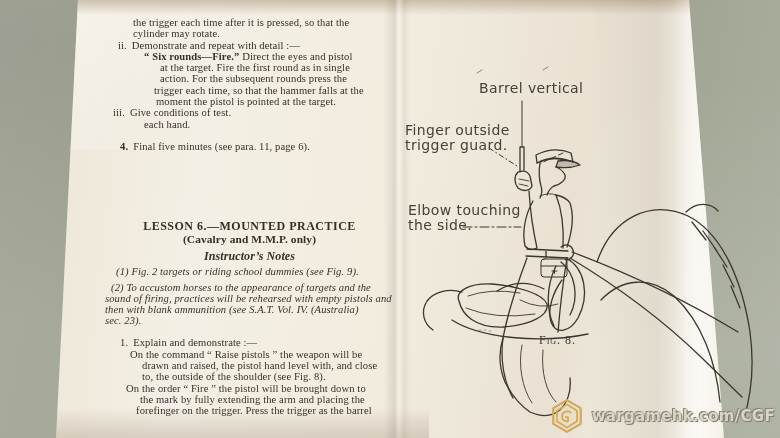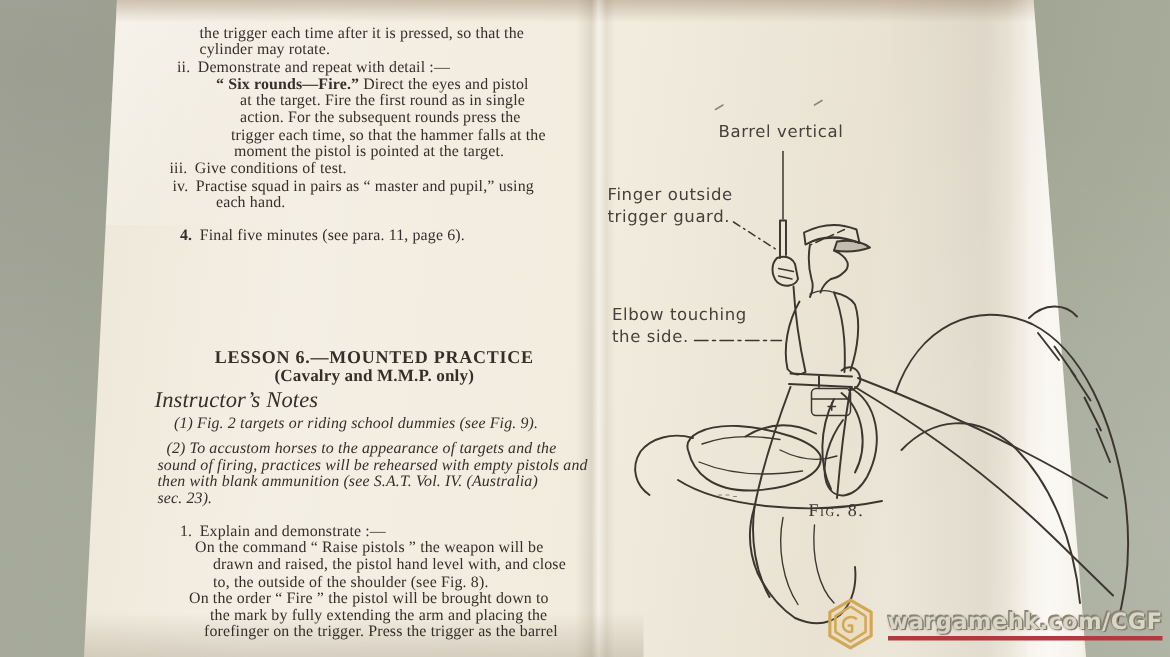--- a/index.html
+++ b/index.html
@@ -26,34 +26,34 @@
   .bottom-shade{position:absolute;left:0;bottom:0;width:55%;height:30px;
      background:linear-gradient(0deg,rgba(110,94,72,0.22),rgba(110,94,72,0));}
   
   .ltext{position:absolute;left:103px;top:17px;width:293px;color:#362f29;
      font-size:10.6px;line-height:11.3px;letter-spacing:0.1px;}
   .bl{white-space:nowrap;}
   .num{display:inline-block;margin-right:5px;}
   .heads{text-align:center;font-weight:bold;}
   .h1{margin-top:68px;font-size:12px;line-height:13px;letter-spacing:0.5px;}
   .h2{font-size:11.4px;line-height:12.5px;}
-  .notes-head{text-align:left;font-style:italic;font-weight:400;margin-top:5px;font-size:15px;}
+  .notes-head{text-align:center;font-style:italic;font-weight:700;margin-top:5px;font-size:12px;}
   .it{font-style:italic;}
   .note1{margin-top:4px;padding-left:13px;}
   .note2{margin-top:5px;line-height:11px;}
   .mt5{margin-top:11px;}
   
-  .hand{position:absolute;font-family:"DejaVu Sans",sans-serif;font-size:11px;line-height:14px;
+  .hand{position:absolute;font-family:"DejaVu Sans",sans-serif;font-size:14px;line-height:14px;
         color:#45403a;letter-spacing:0.4px;white-space:nowrap;}
   .figcap{position:absolute;left:539px;top:333px;font-family:"Liberation Serif",serif;
         font-variant:small-caps;font-size:12px;letter-spacing:1px;color:#3a342e;}
   svg.draw{position:absolute;left:0;top:0;pointer-events:none;}
   
   .watermark{position:absolute;right:5px;bottom:4px;display:flex;align-items:center;gap:7px;}
-  .wm-text-wrap{display:flex;flex-direction:column;}
+  .wm-text-wrap{display:flex;flex-direction:row;}
   .wm-text{font-family:"DejaVu Sans",sans-serif;font-weight:bold;font-size:15px;letter-spacing:0.3px;
      color:#d8d5c9;text-shadow:1px 1px 0 #857f6d,-1px -1px 0 #8a8574,0 0 2px #6b675e;}
   .wm-underline{height:2.5px;margin-top:1px;width:100%;}
 </style>
 </head>
 <body>
 
 <div class="photo">
   <div class="table-sheen"></div>
 
@@ -71,21 +71,20 @@
     <div class="bl" style="padding-left:30px">cylinder may rotate.</div>
 
     <div class="bl" style="padding-left:15px"><span class="num">ii.</span><span>Demonstrate and repeat with detail :—</span></div>
     <div class="bl" style="padding-left:41px"><b>“ Six rounds—Fire.”</b><span>  Direct the eyes and pistol</span></div>
     <div class="bl" style="padding-left:57px">at the target.  Fire the first round as in single</div>
     <div class="bl" style="padding-left:57px">action.  For the subsequent rounds press the</div>
     <div class="bl" style="padding-left:51px">trigger each time, so that the hammer falls at the</div>
     <div class="bl" style="padding-left:53px">moment the pistol is pointed at the target.</div>
 
     <div class="bl" style="padding-left:10px"><span class="num">iii.</span><span>Give conditions of test.</span></div>
-    <div class="bl" style="padding-left:12px"><span class="num">iv.</span><span>Practise squad in pairs as “ master and pupil,” using</span></div>
     <div class="bl" style="padding-left:41px">each hand.</div>
 
     <div class="bl mt5" style="padding-left:17px"><span class="num"><b>4.</b></span><span>Final five minutes (see para. 11, page 6).</span></div>
 
     <div class="heads h1">LESSON 6.—MOUNTED PRACTICE</div>
     <div class="heads h2">(Cavalry and M.M.P. only)</div>
     <div class="notes-head">Instructor’s Notes</div>
 
     <div class="bl it note1">(1) Fig. 2 targets or riding school dummies (see Fig. 9).</div>
     <div class="note2 it">

